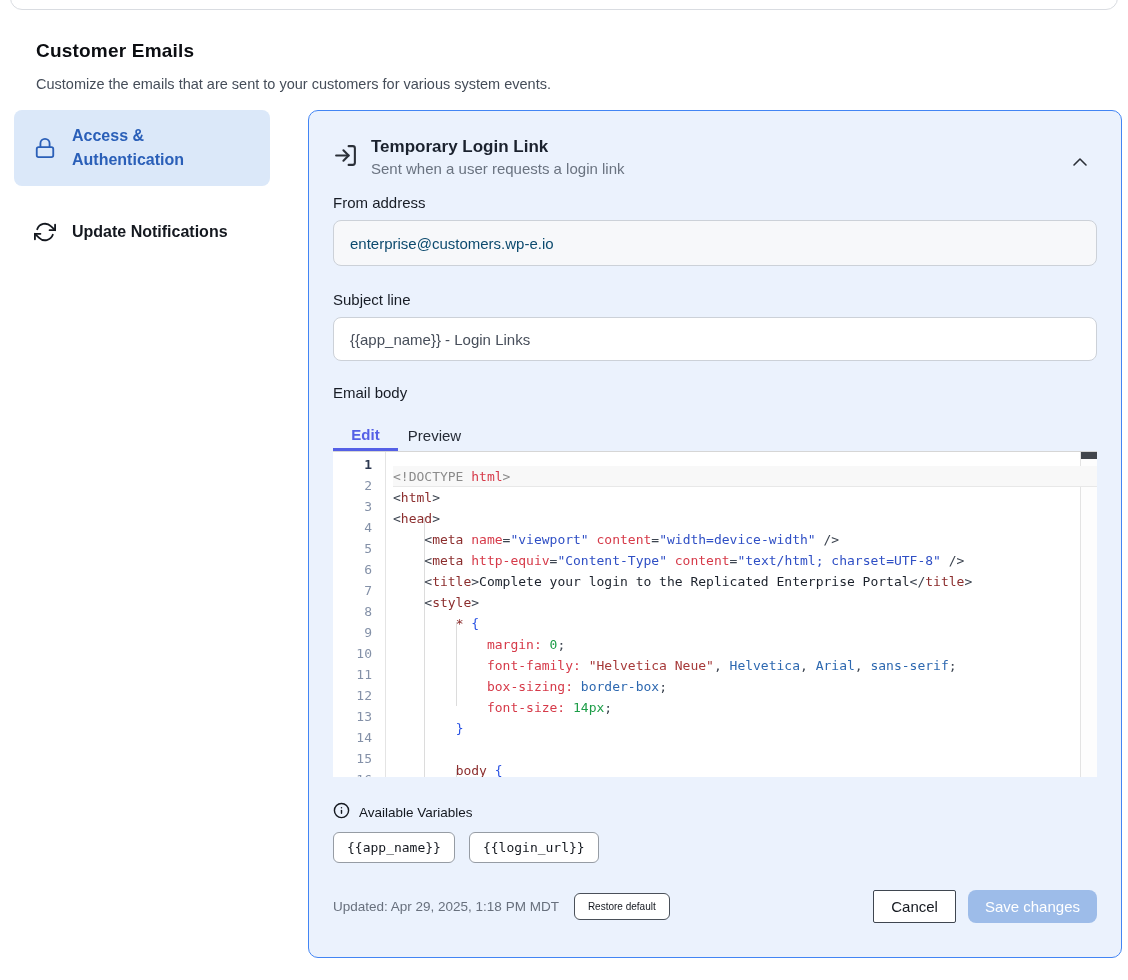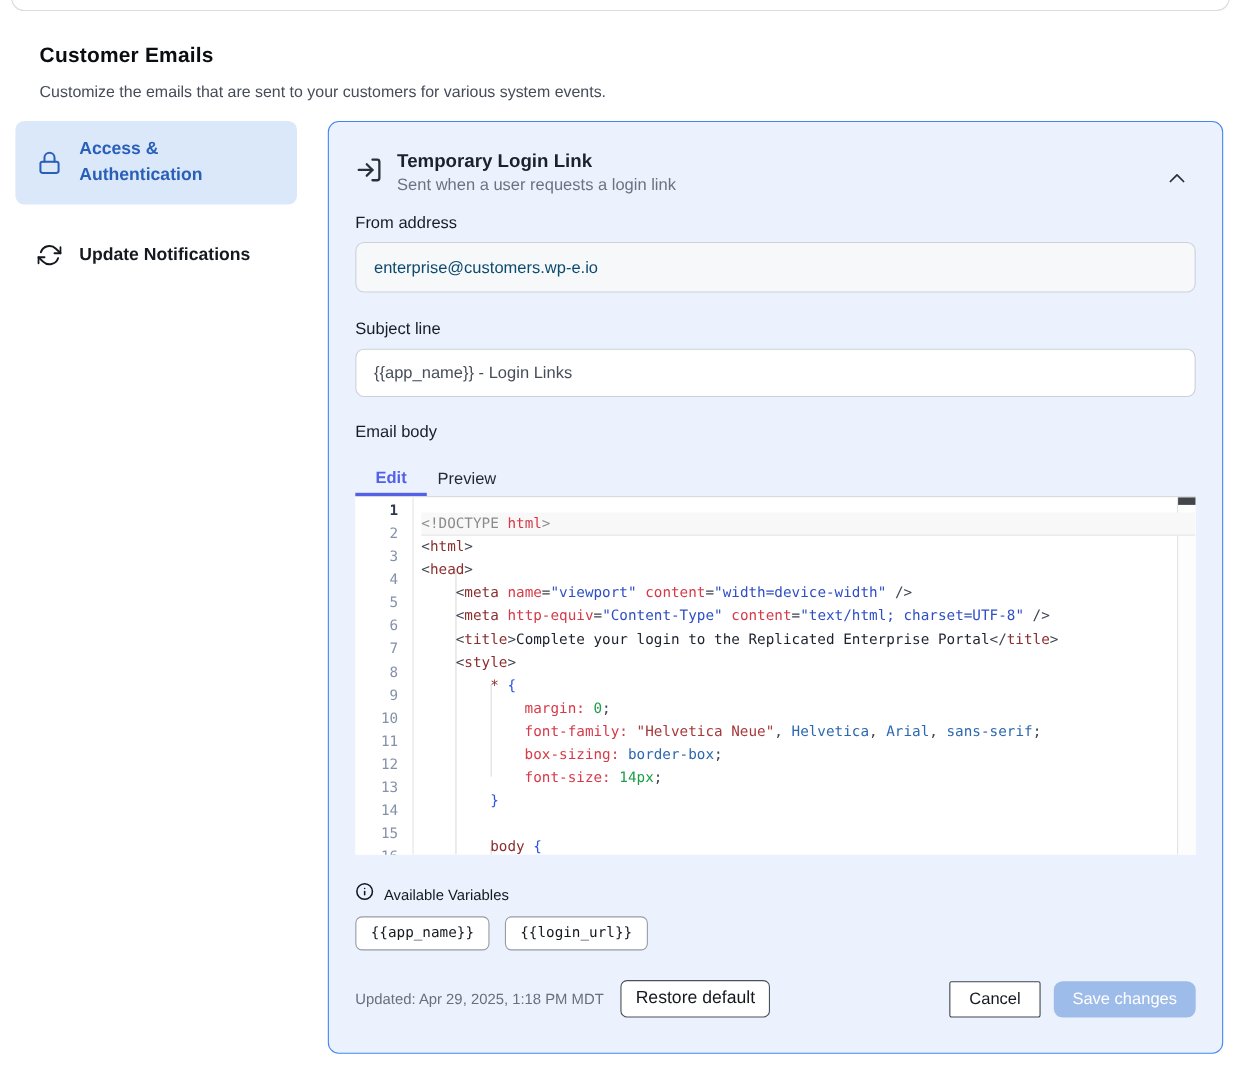--- a/index.html
+++ b/index.html
@@ -20,21 +20,21 @@
   .sidebar { position: absolute; left: 14px; top: 0; width: 256px; }
   .side-item { display: flex; align-items: center; gap: 16px; border-radius: 8px;
     padding: 14px 12px 14px 20px; cursor: pointer; }
   .side-item .lbl { font-size: 16px; font-weight: 600; line-height: 1.5; }
   .side-item.active { background: var(--sel-bg, #dbe8f9); }
   .side-item.active .lbl { color: var(--sel-fg, #2a5fb8); }
   .side-item + .side-item { margin-top: 20px; }
   .side-item .ic { flex: 0 0 auto; display: flex; }
 
   
-  .panel { position: absolute; left: 298px; top: 0; width: 814px; height: 848px;
+  .panel { position: absolute; left: 308px; top: 0; width: 814px; height: 848px;
     background: #ebf2fd; border: 1.5px solid var(--accent, #4285f4); border-radius: 10px;
     padding: 26px 24px 20px 24px; }
 
   .panel-header { display: flex; align-items: center; gap: 13px; position: relative; }
   .panel-title { font-size: 17px; font-weight: 700; color: #1b222e; }
   .panel-subtitle { font-size: 15px; color: #6a7380; margin-top: 3px; text-align: right; }
   .collapse-btn { position: absolute; right: 4px; top: 14px; background: none; border: none;
     cursor: pointer; display: flex; padding: 4px; }
 
   .field-label { font-size: 15px; color: #171c25; margin-top: 17px; }
@@ -88,21 +88,21 @@
   .vars-label { font-size: 13.5px; color: #14181f; }
   .chips { display: flex; gap: 14px; margin-top: 9px; }
   .chip { font-family: "DejaVu Sans Mono", "Liberation Mono", monospace; font-size: 13px;
     color: #14181f; background: #fff; border: 1px solid #969ca4; border-radius: 6px;
     padding: 7px 13px; cursor: pointer; }
 
   
   .panel-footer { display: flex; align-items: center; margin-top: 27px; }
   .updated { font-size: 13.5px; color: #68707d; }
   .btn { font-family: "Liberation Sans", sans-serif; cursor: pointer; border-radius: 6px; }
-  .btn-restore { margin-left: 15px; font-size: 16px; color: #14181f; background: #fff;
+  .btn-restore { margin-left: 15px; font-size: 10px; color: #14181f; background: #fff;
     border: 1px solid #4a5059; padding: 7px 13px; }
   .footer-right { margin-left: auto; display: flex; gap: 12px; }
   .btn-cancel { font-size: 15px; color: #14181f; background: #fff; border: 1px solid #3f4650;
     border-radius: 2px; padding: 7px 17px; }
   .btn-save { font-size: 15px; color: #ffffff; background: var(--save-bg, #9dbce9); border: none;
     border-radius: 8px; padding: 8px 17px; cursor: default; }
 </style>
 </head>
 <body>
 

